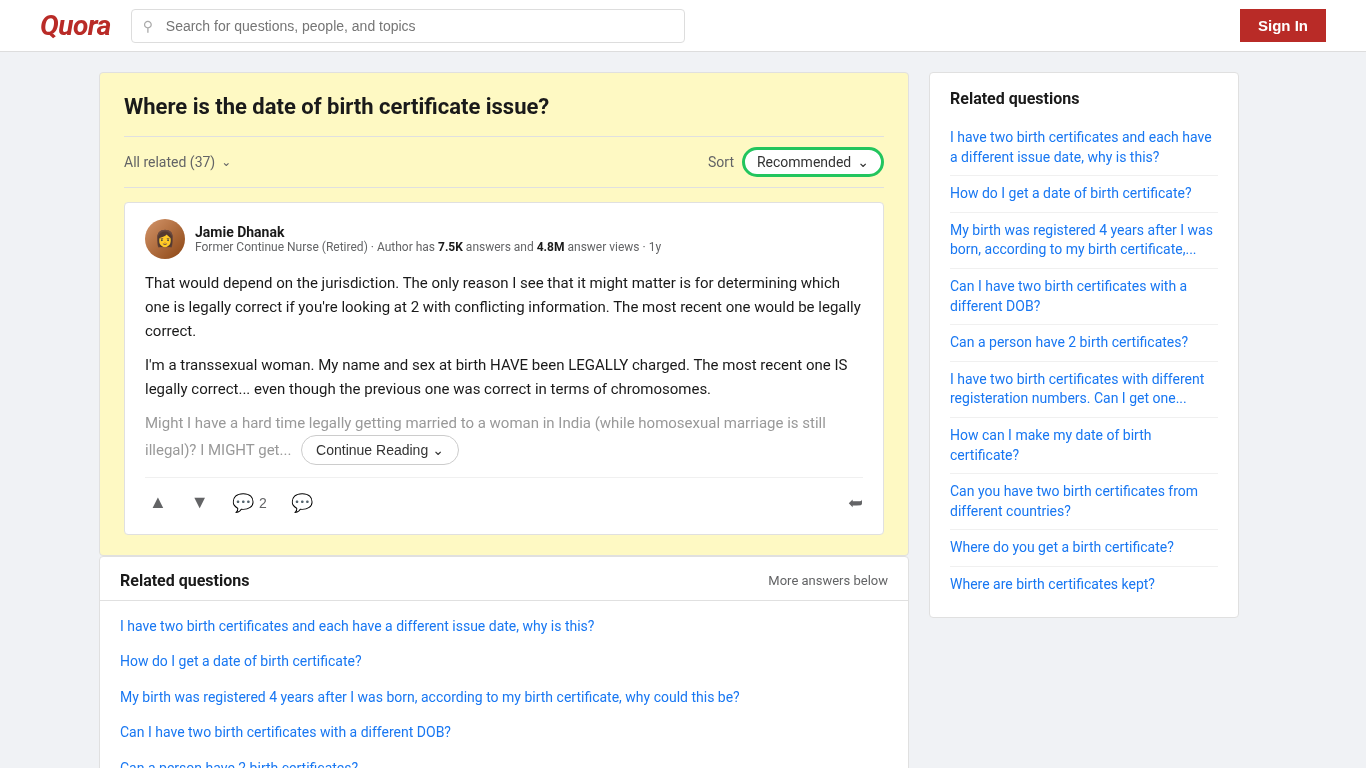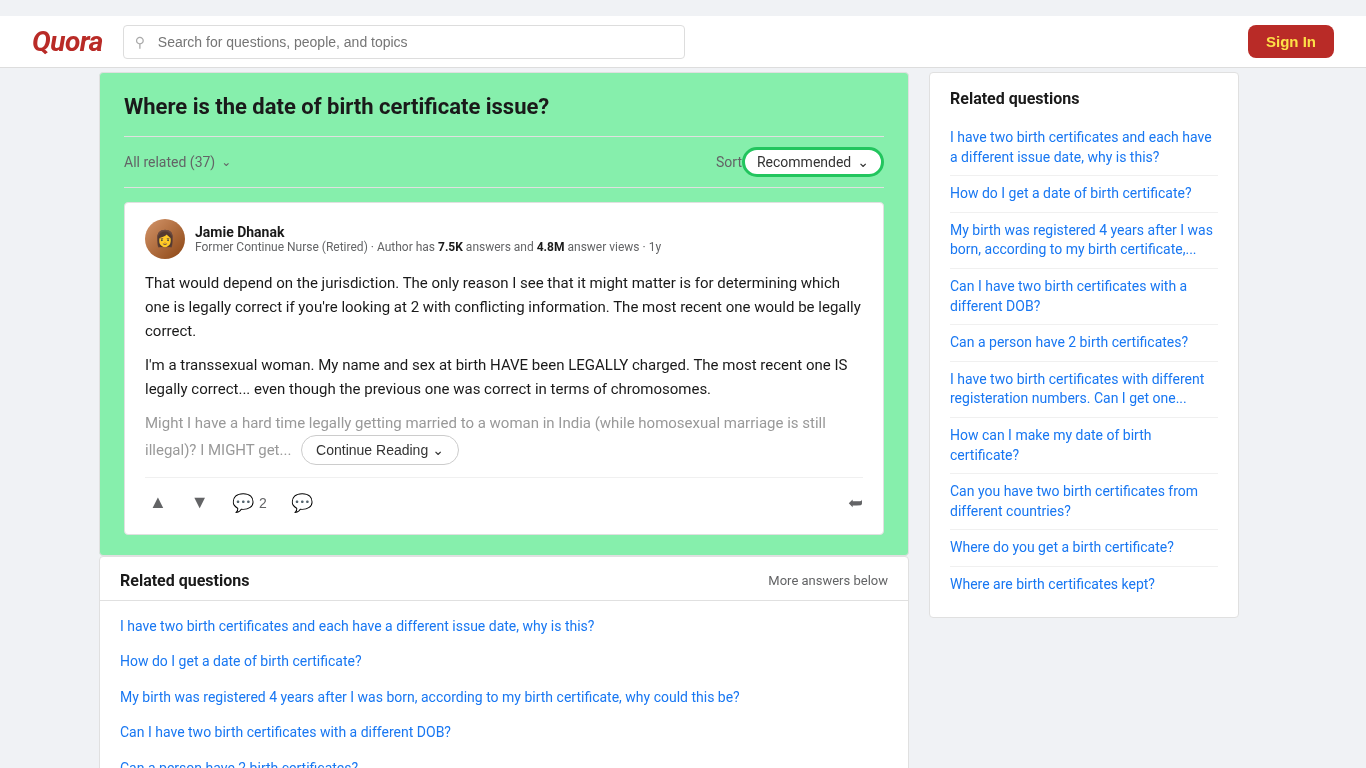--- a/index.html
+++ b/index.html
@@ -4,24 +4,24 @@
   <style>
     * { box-sizing: border-box; margin: 0; padding: 0; }
     body { font-family: -apple-system, BlinkMacSystemFont, 'Segoe UI', Roboto, sans-serif; background: #f0f2f5; color: #333; font-size: 15px; }
 
     
     .header {
       background: #fff;
       border-bottom: 1px solid #ddd;
       display: flex;
       align-items: center;
-      padding: 0 32px;
+      padding: 0 40px;
       height: 52px;
       position: sticky;
-      top: 16px;
+      top: 0;
       z-index: 100;
     }
     .logo {
       font-size: 28px;
       font-weight: 700;
       color: #b92b27;
       font-style: italic;
       margin-right: 20px;
       letter-spacing: -0.5px;
       text-decoration: none;
@@ -45,23 +45,23 @@
       border-radius: 4px;
       padding: 8px 12px 8px 34px;
       font-size: 14px;
       color: #555;
       outline: none;
       background: #fff;
     }
     .header-spacer { flex: 1; }
     .sign-in-btn {
       background: #b92b27;
-      color: #fde047;
+      color: #ffffff;
       border: none;
-      border-radius: 8px;
+      border-radius: 0;
       padding: 8px 18px;
       font-size: 15px;
       font-weight: 600;
       cursor: pointer;
     }
 
     
     .page-container {
       max-width: 1200px;
       margin: 0 auto;
@@ -74,21 +74,21 @@
       min-width: 0;
       max-width: 810px;
     }
     .sidebar {
       width: 310px;
       flex-shrink: 0;
     }
 
     
     .question-card {
-      background: #86efac;
+      background: #fef9c3;
       border: 1px solid #e0e0e0;
       border-radius: 4px;
       padding: 20px 24px;
     }
     .question-title {
       font-size: 22px;
       font-weight: 700;
       color: #1a1a1a;
       margin-bottom: 14px;
       line-height: 1.3;
@@ -108,20 +108,21 @@
       display: flex;
       align-items: center;
       gap: 6px;
       font-size: 14px;
       color: #636466;
     }
     .chevron-icon { font-size: 12px; color: #636466; }
     .sort-group {
       display: flex;
       align-items: center;
+      gap: 8px;
     }
     .sort-label { font-size: 14px; color: #636466; }
     .sort-dropdown {
       border: 3px solid #22c55e;
       border-radius: 20px;
       padding: 4px 12px;
       font-size: 14px;
       color: #333;
       background: #fff;
       cursor: pointer;

